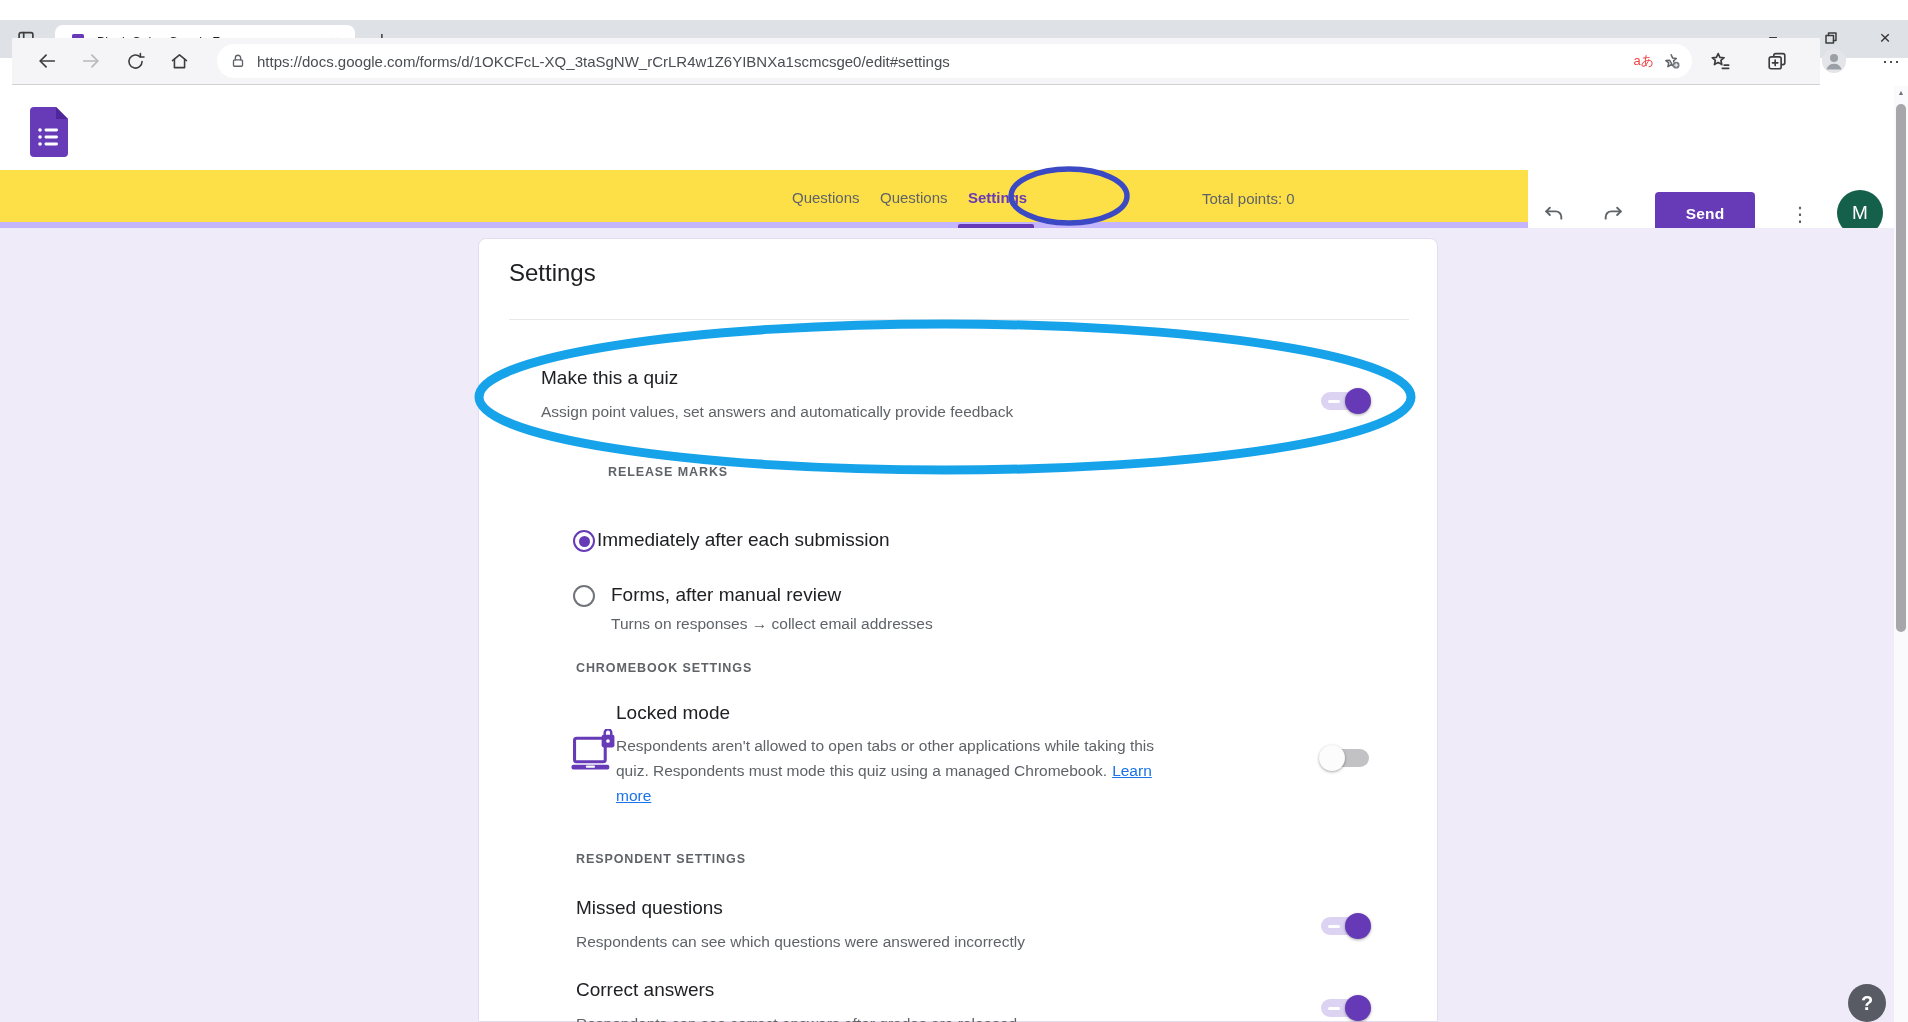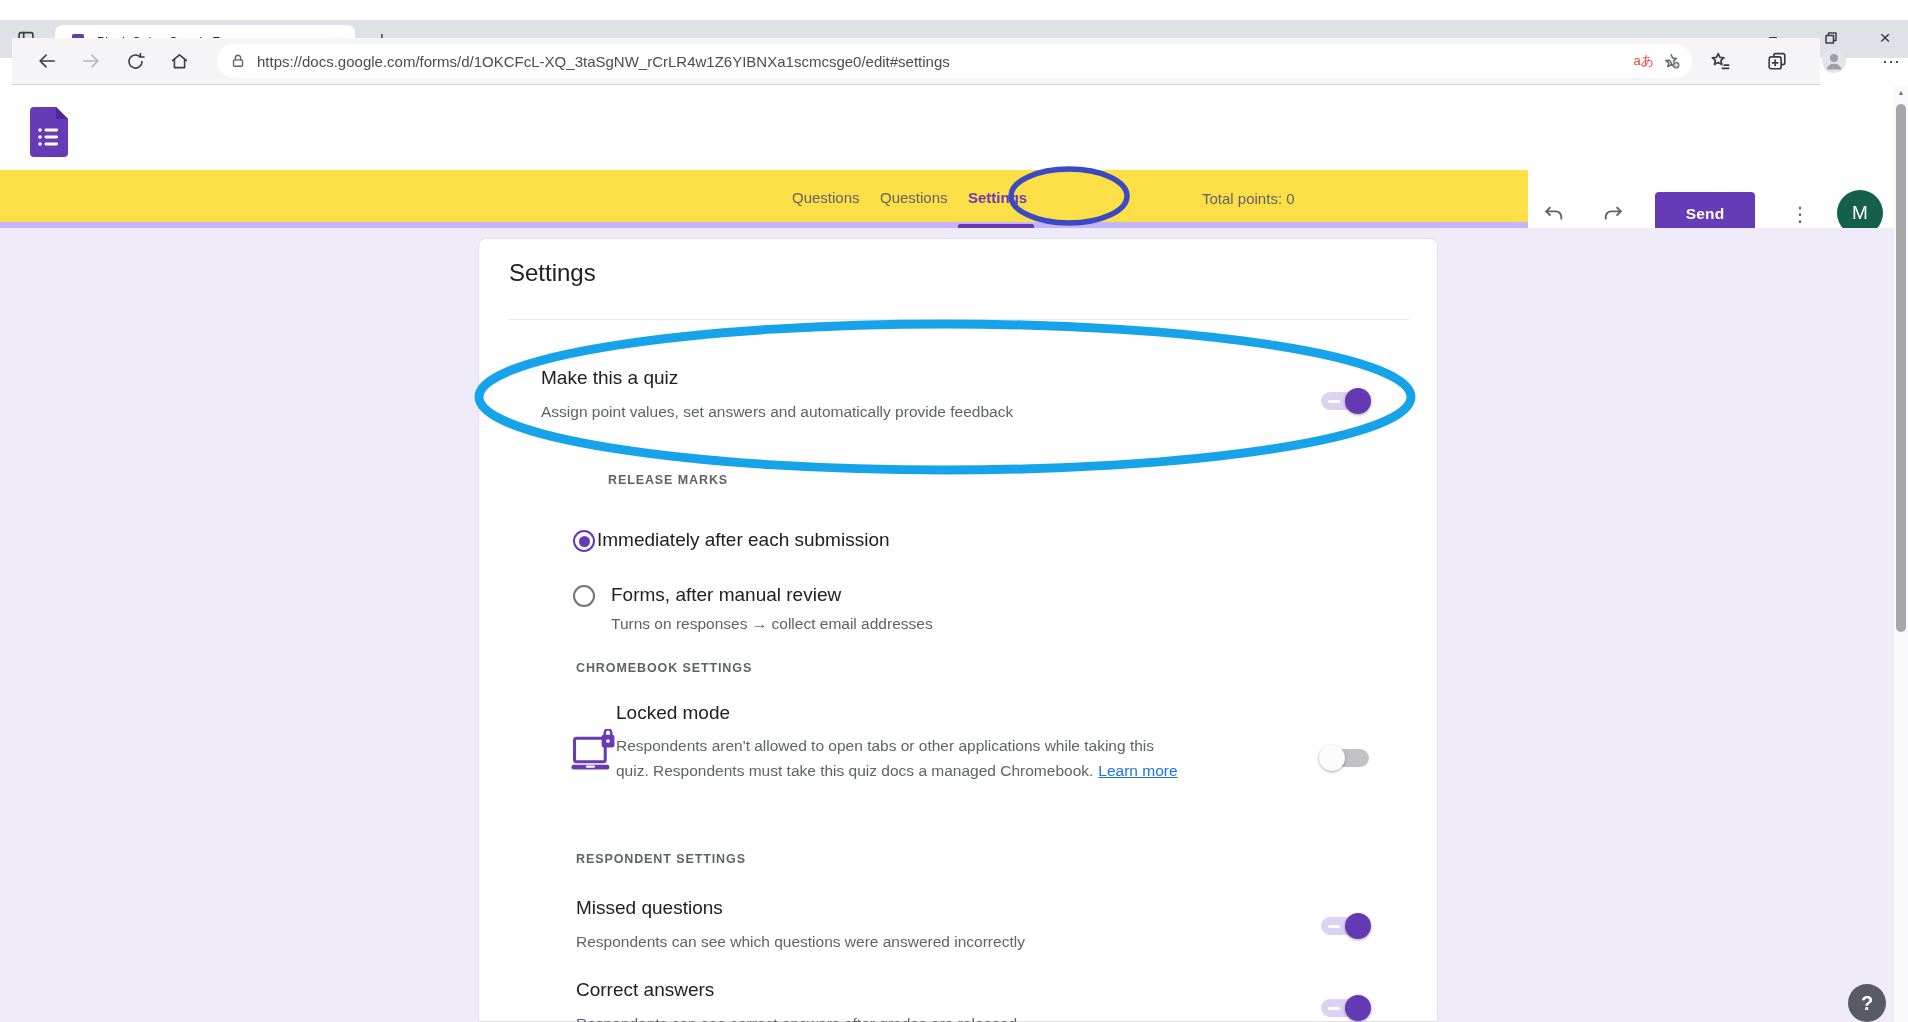--- a/index.html
+++ b/index.html
@@ -237,38 +237,38 @@
     <div class="card-divider"></div>
 
     <div class="rtitle" style="left:62px;top:128px;">Make this a quiz</div>
     <div class="rsub" style="left:62px;top:160px;">Assign point values, set answers and automatically provide feedback</div>
     <div class="toggle on" style="left:842px;top:153px;">
       <div class="track"></div>
         <div class="dash"></div>
         <div class="knob"></div>
     </div>
 
-    <div class="sec" style="left:97px;top:234px;padding-left:32px;">RELEASE MARKS</div>
+    <div class="sec" style="left:97px;top:226px;padding-left:32px;">RELEASE MARKS</div>
     <div class="radio sel" style="left:94px;top:291px;"></div>
     <div class="rtitle" style="left:118px;top:290px;">Immediately after each submission</div>
     <div class="radio" style="left:94px;top:346px;"></div>
     <div class="rtitle" style="left:132px;top:345px;">Forms, after manual review</div>
     <div class="rsub" style="left:132px;top:372px;">Turns on responses → collect email addresses</div>
 
     <div class="sec" style="left:97px;top:422px;">CHROMEBOOK SETTINGS</div>
     <svg style="position:absolute;left:92px;top:490px;" width="48" height="45" viewBox="0 0 46 44">
       <rect x="3" y="9" width="30" height="23" rx="2" fill="none" stroke="#673ab7" stroke-width="3"></rect>
       <rect x="0" y="35" width="37" height="4.5" rx="1.8" fill="#673ab7"></rect>
       <rect x="14" y="35.8" width="9" height="2" rx="1" fill="#fff"></rect>
       <path d="M32.5 6V3.5a3.2 3.2 0 0 1 6.4 0V6" fill="none" stroke="#673ab7" stroke-width="2.4"></path>
       <rect x="29.5" y="5.5" width="12.5" height="12.5" rx="2" fill="#673ab7"></rect>
       <circle cx="35.7" cy="11.7" r="1.8" fill="#fff"></circle>
     </svg>
     <div class="rtitle" style="left:137px;top:463px;">Locked mode</div>
-    <div class="rsub" style="left:137px;top:494px;width:562px;"><span>Respondents aren't allowed to open tabs or other applications while taking this quiz. Respondents must take this quiz docs a managed Chromebook.</span><a class="link" href="#">Learn more</a></div>
+    <div class="rsub" style="left:137px;top:494px;width:562px;"><span>Respondents aren't allowed to open tabs or other applications while taking this quiz. Respondents must mode this quiz using a managed Chromebook.</span><a class="link" href="#">Learn more</a></div>
     <div class="toggle off" style="left:842px;top:510px;">
       <div class="track"></div>
         <div class="knob"></div>
     </div>
 
     <div class="sec" style="left:97px;top:613px;">RESPONDENT SETTINGS</div>
     <div class="rtitle" style="left:97px;top:658px;">Missed questions</div>
     <div class="rsub" style="left:97px;top:690px;">Respondents can see which questions were answered incorrectly</div>
     <div class="toggle on" style="left:842px;top:678px;">
       <div class="track"></div>

